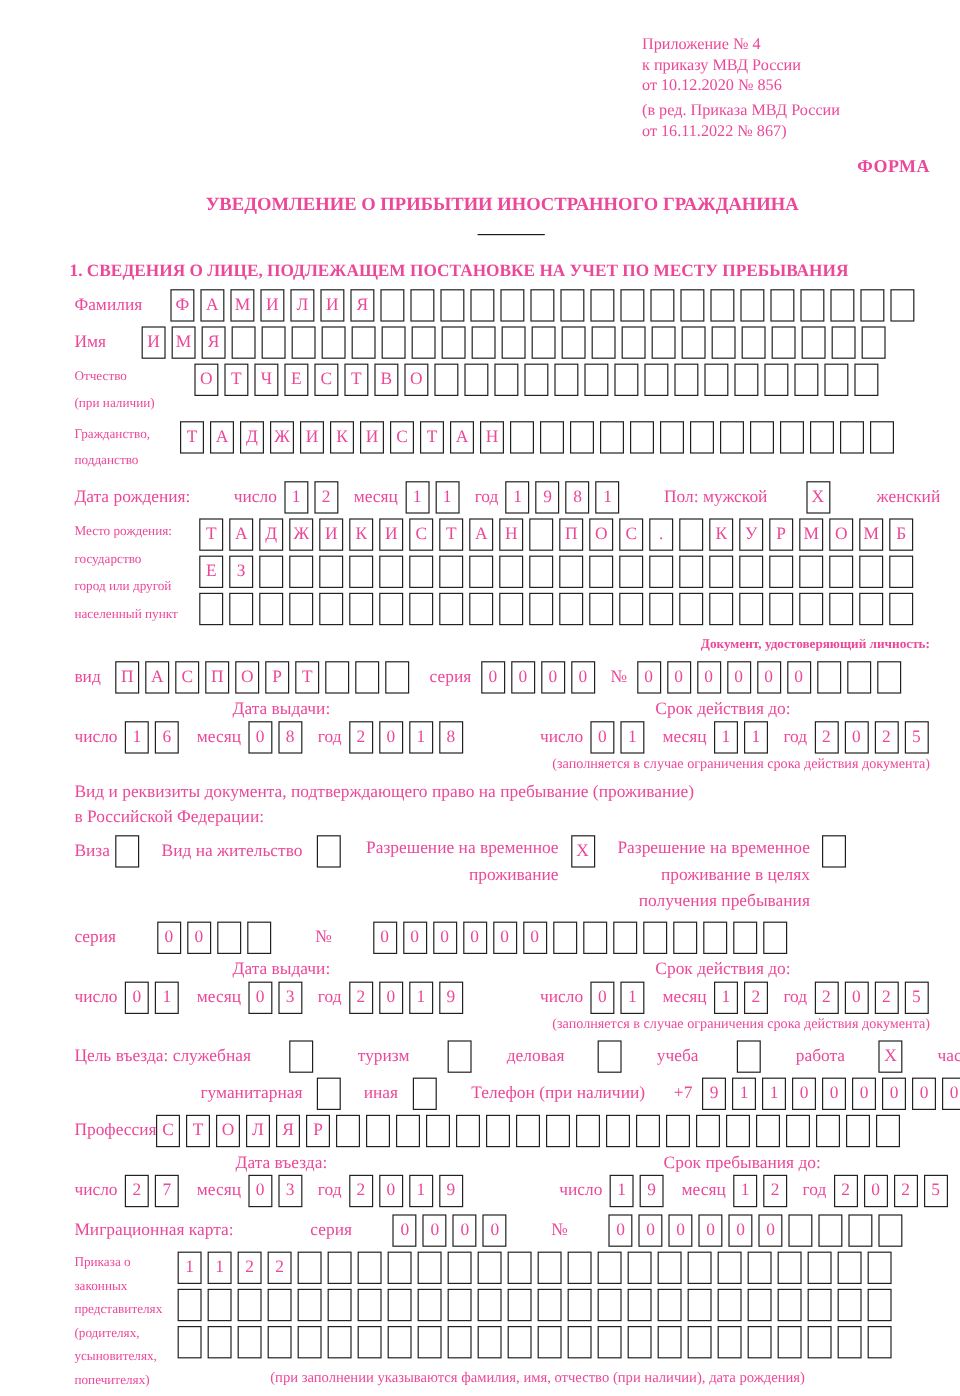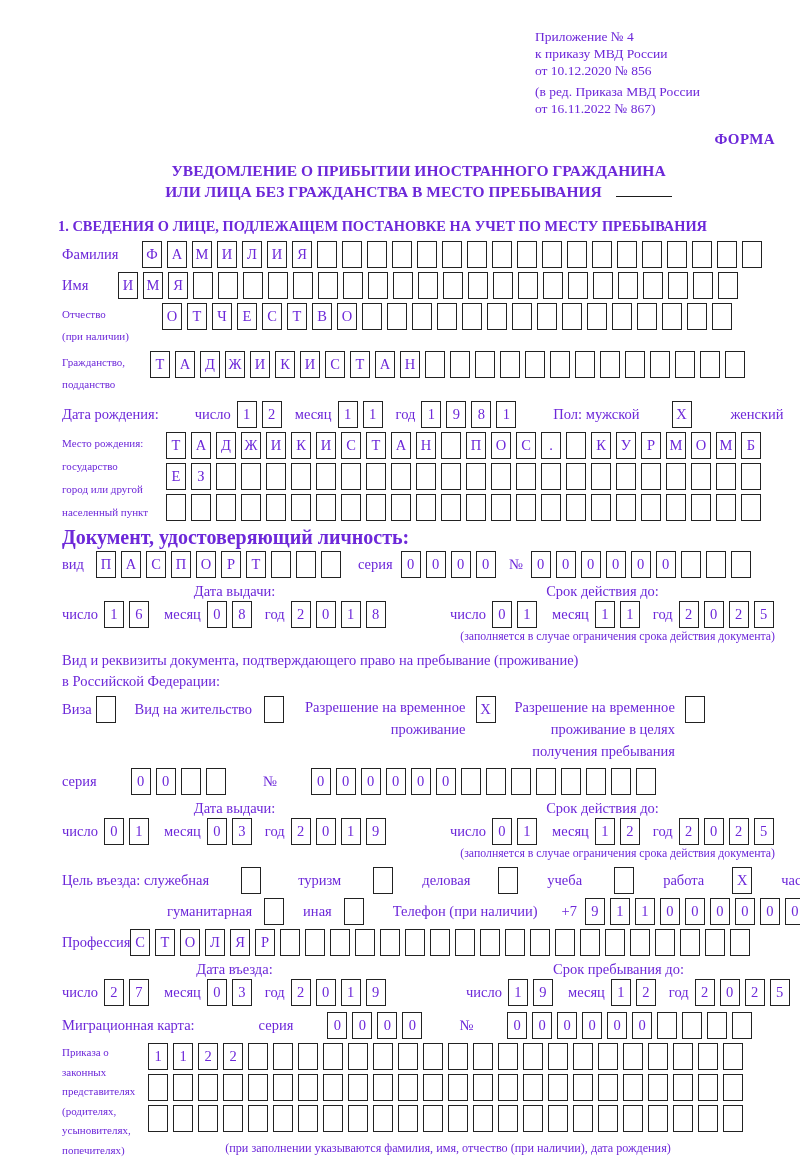--- a/index.html
+++ b/index.html
@@ -1,16 +1,16 @@
 <!DOCTYPE html>
 <html><head>
 <meta charset="utf-8">
 <style>
   html,body{margin:0;padding:0;background:#ffffff;}
-  .page{width:800px;height:1163px;background:#fff;color:#6d28d9;
+  .page{width:800px;height:1163px;background:#fff;color:#ec4899;
         font-family:"Liberation Serif","DejaVu Serif",serif;
         box-sizing:border-box;padding:28px 25px 0 62px;overflow:hidden;}
   .appendix{margin-left:auto;width:240px;font-size:13.5px;line-height:17px;}
   .appendix .gap{height:4px;}
   .forma{text-align:right;font-weight:bold;font-size:15px;margin-top:14px;letter-spacing:.4px;}
   .title{text-align:center;font-weight:bold;font-size:15.5px;line-height:21px;margin-top:12px;}
   .uline{display:inline-block;width:56px;border-bottom:1.7px solid #1b1b1b;margin-left:14px;}
   .sect{font-weight:bold;font-size:14.4px;margin-top:16px;white-space:nowrap;margin-left:-4px;}
   .frow{display:flex;align-items:flex-start;margin-top:4px;}
   .mt6{margin-top:6px;gap:24px;} .mt8{margin-top:8px;gap:16px;}
@@ -29,21 +29,21 @@
   .ml8{margin-left:8px;} .ml10{margin-left:10px;} .ml12{margin-left:12px;}
   .ml14{margin-left:14px;} .ml16{margin-left:16px;} .ml24{margin-left:24px;} .ml40{margin-left:40px;}
   .twocol{display:flex;margin-top:4px;}
   .colL{width:388px;flex:none;}
   .colR{flex:1;}
   .colhead{text-align:center;font-size:14.5px;line-height:19px;}
   .colL .colhead{width:345px;}
   .colR .colhead{width:305px;}
   .note-r{text-align:right;font-size:11.8px;line-height:15px;margin-top:1px;}
   .bodytxt{font-size:14.5px;line-height:21px;margin-top:6px;}
-  .dochead{text-align:left;font-weight:bold;font-size:20px;line-height:19px;margin-top:4px;}
+  .dochead{text-align:right;font-weight:bold;font-size:11px;line-height:19px;margin-top:4px;}
   .permlbl{font-size:14.5px;line-height:22px;text-align:right;flex:none;}
   .legalcol{flex:none;}
   .note-c{font-size:12.2px;text-align:center;margin-top:9px;line-height:15px;}
 </style>
 </head>
 <body>
 
 <div class="page">
 
   <div class="appendix">
@@ -52,21 +52,21 @@
     <div>от 10.12.2020 № 856</div>
     <div class="gap"></div>
     <div>(в ред. Приказа МВД России</div>
     <div>от 16.11.2022 № 867)</div>
   </div>
 
   <div class="forma">ФОРМА</div>
 
   <div class="title">
     <div>УВЕДОМЛЕНИЕ О ПРИБЫТИИ ИНОСТРАННОГО ГРАЖДАНИНА</div>
-    <div><span>ИЛИ ЛИЦА БЕЗ ГРАЖДАНСТВА В МЕСТО ПРЕБЫВАНИЯ</span><span class="uline"></span></div>
+    <div><span class="uline"></span></div>
   </div>
 
   <div class="sect">1. СВЕДЕНИЯ О ЛИЦЕ, ПОДЛЕЖАЩЕМ ПОСТАНОВКЕ НА УЧЕТ ПО МЕСТУ ПРЕБЫВАНИЯ</div>
 
   <div class="frow mt6">
     <div class="lblcol w56"><span class="lbl">Фамилия</span></div>
     <span class="boxes">
         <span class="cell">Ф</span>
         <span class="cell">А</span>
         <span class="cell">М</span>

